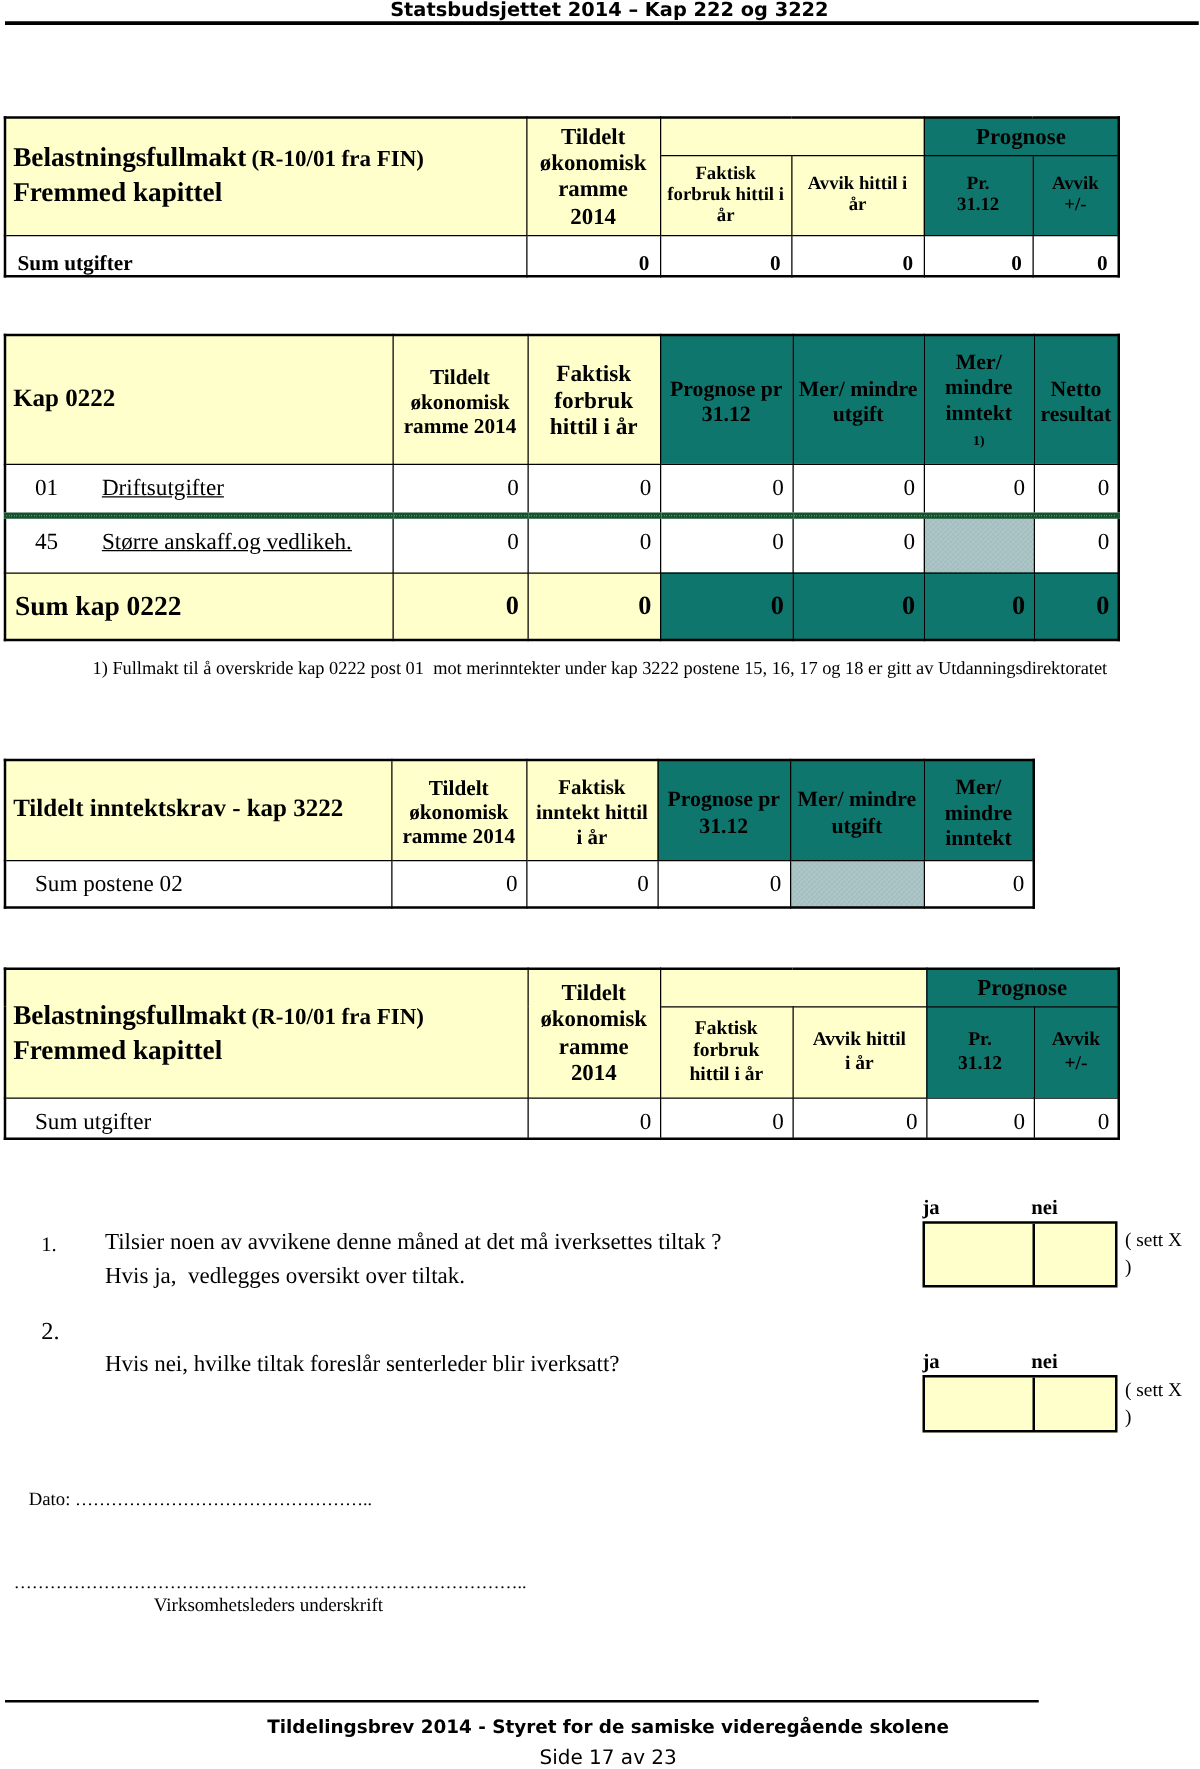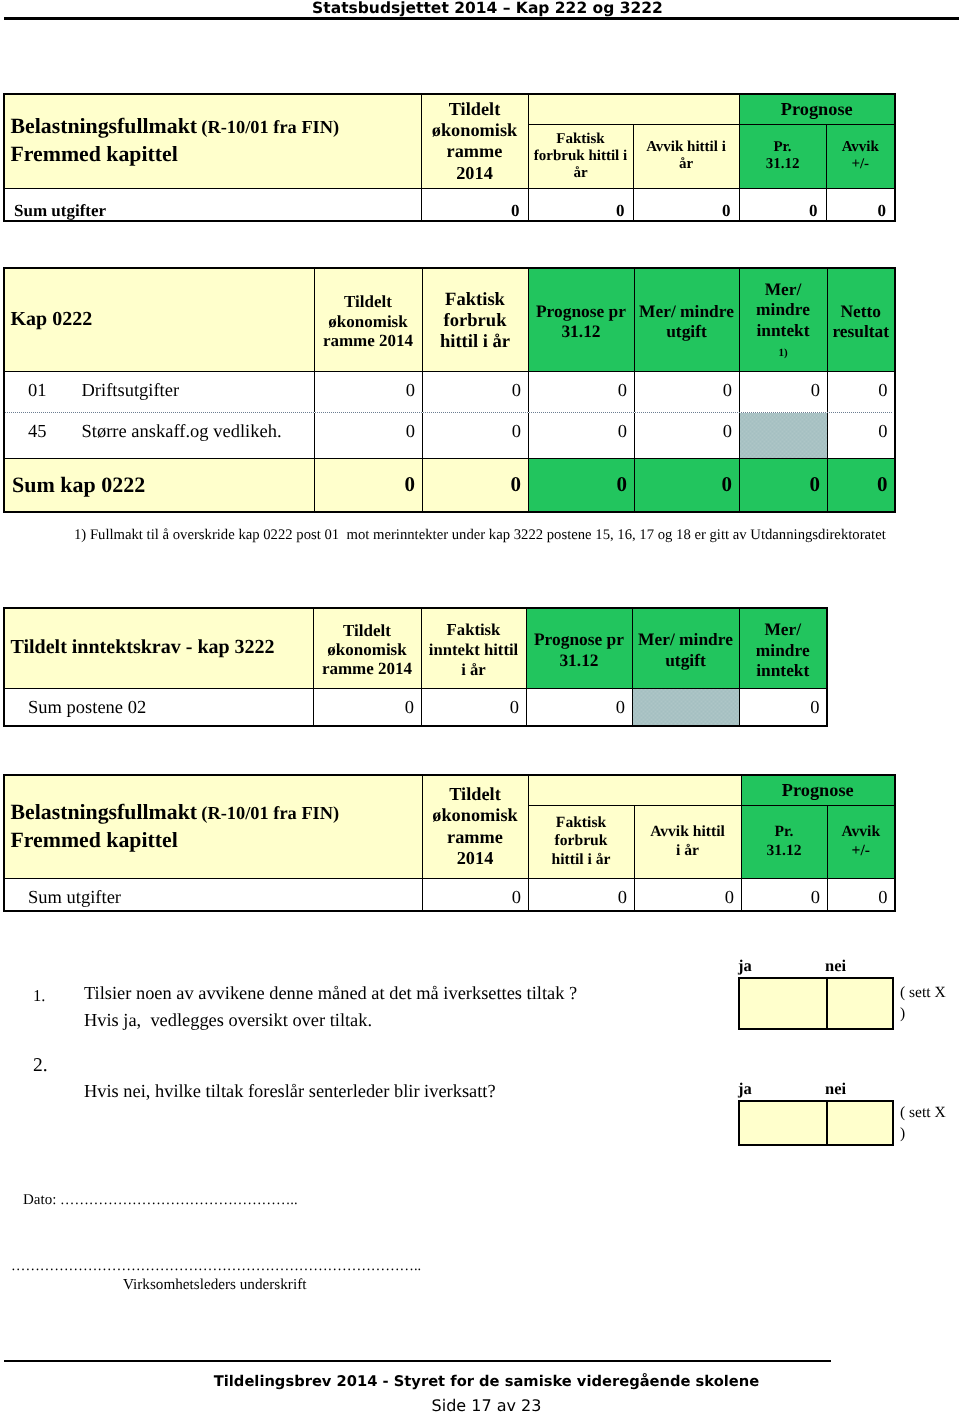--- a/index.html
+++ b/index.html
@@ -37,21 +37,21 @@
     background:#fff;
   }
   .tbl td {
     border:1px solid #000;
     padding:0;
     vertical-align:middle;
     font-size:17px;
     line-height:1.06;
   }
   .yel { background:#FFFFCC; }
-  .cyn { background:#22c55e; }
+  .cyn { background:#0f766e; }
   .shaded {
     background-color:#AEC6C7;
     background-image:
       linear-gradient(45deg, #A2BDBF 25%, transparent 25%, transparent 75%, #A2BDBF 75%),
       linear-gradient(45deg, #A2BDBF 25%, transparent 25%, transparent 75%, #A2BDBF 75%);
     background-size:4px 4px;
     background-position:0 0, 2px 2px;
   }
   .b    { font-weight:bold; }
   .tbl td.colhdr { font-weight:bold; font-size:15px; line-height:17px; text-align:center; white-space:nowrap; }
@@ -65,29 +65,29 @@
   .smalltitle { font-size:18.4px; font-weight:bold; }
   .midtitle { font-size:20px; font-weight:bold; }
   .kaptitle { font-size:20px; font-weight:bold; }
   .tbl td.titlecell { padding-left:5.5px; line-height:1.28; }
   .tbl td.colhdr-md { font-size:15.6px; line-height:18.5px; }
   .tbl td.colhdr-t2 { font-size:17px; line-height:19.3px; padding-top:3px; }
   .tbl td.colhdr-t2b { font-size:17.4px; line-height:20.3px; padding-top:3px; }
   .tbl td.colhdr-t2c { font-size:18.6px; line-height:20.6px; padding-top:3px; }
   .tbl td.colhdr-t3 { font-size:16.7px; line-height:19.6px; padding-top:3px; }
   .fnmark { font-size:11px; }
-  .tbl td.postcell { padding-left:23px; padding-top:10px; vertical-align:top; font-size:18.5px; }
+  .tbl td.postcell { padding-left:23px; padding-top:10px; vertical-align:top; font-size:18.5px;text-decoration:underline; }
   .post { display:inline-block; width:53.5px; }
   .tbl td.num2 { padding-right:6.5px; padding-top:10px; text-align:right; vertical-align:top; font-size:18.5px; }
   .tbl td.num3 { padding-right:6.5px; padding-top:14px; text-align:right; vertical-align:top; font-size:21px; font-weight:bold; }
   .tbl td.sumlabel { padding-left:7px; padding-top:14px; vertical-align:top; font-size:22px; font-weight:bold; }
   .tbl td.rowlabel2 { padding-left:23px; padding-top:10px; vertical-align:top; font-size:18.5px; }
 
   
-  .tbl td.dotted-top { border-top:1px solid #14532d; }
+  .tbl td.dotted-top { border-top:5px solid #14532d; }
   .tbl td.dotted-bot { border-bottom:1px solid #FFFFFF; }
   .dotted-rule {
     position:absolute; height:1px;
     background-image: repeating-linear-gradient(to right, #6C7D91 0px, #6C7D91 1px, rgba(255,255,255,0) 1px, rgba(255,255,255,0) 2px);
   }
 
   
   .footnote {
     position:absolute; font-size:14.7px; white-space:pre;text-align:right;
   }

